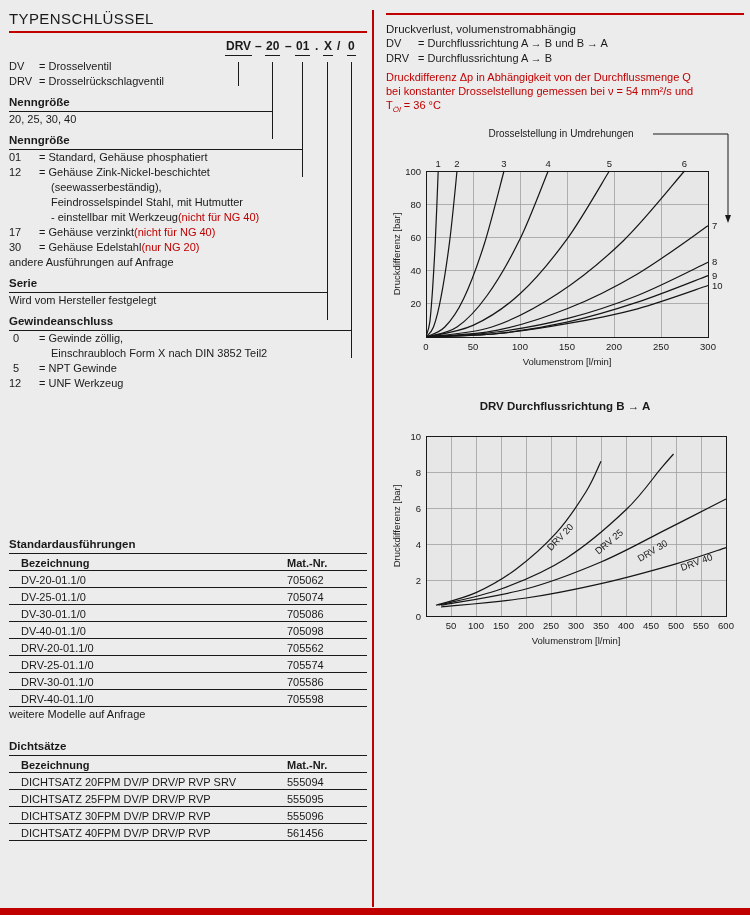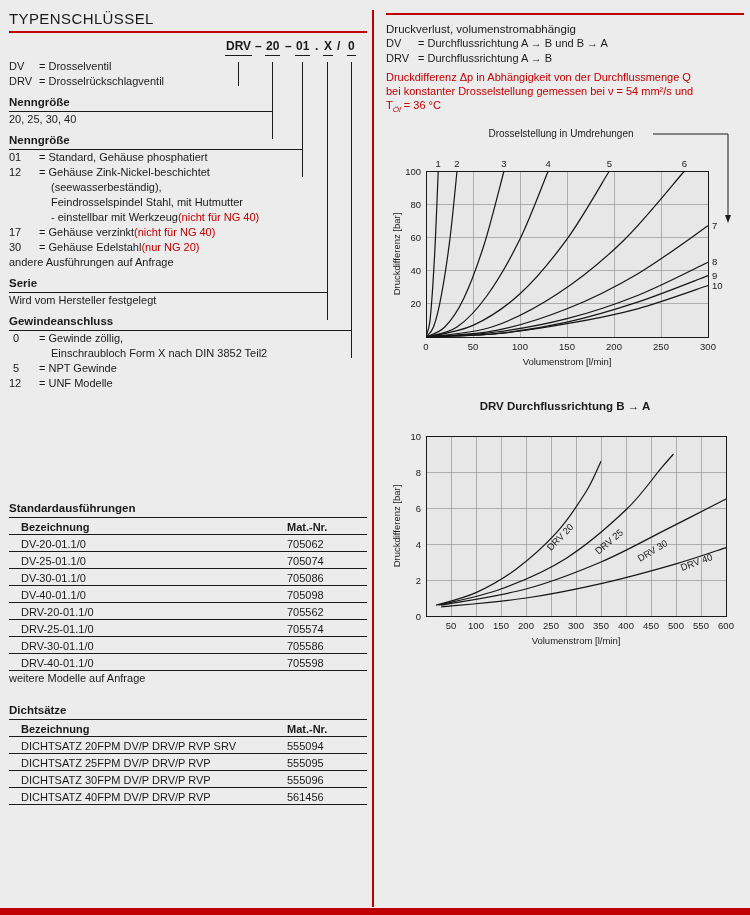--- a/index.html
+++ b/index.html
@@ -127,25 +127,25 @@
       <span class="code" style="padding-left:4px">0</span>
       <span>= Gewinde zöllig,</span>
     </div>
     <div class="row cont">Einschraubloch Form X nach DIN 3852 Teil2</div>
     <div class="row">
       <span class="code" style="padding-left:4px">5</span>
       <span>= NPT Gewinde</span>
     </div>
     <div class="row">
       <span class="code">12</span>
-      <span>= UNF Modelle</span>
-    </div>
-  </div>
-
-  <div class="tbl" style="margin-top:81px">
+      <span>= UNF Werkzeug</span>
+    </div>
+  </div>
+
+  <div class="tbl" style="margin-top:117px">
     <div class="tbl-title">Standardausführungen</div>
     <div class="trow thead">
       <span class="tc1">Bezeichnung</span>
       <span class="tc2">Mat.-Nr.</span>
     </div>
     <div>
 
         <div class="trow">
           <span class="tc1">DV-20-01.1/0</span>
           <span class="tc2">705062</span>

